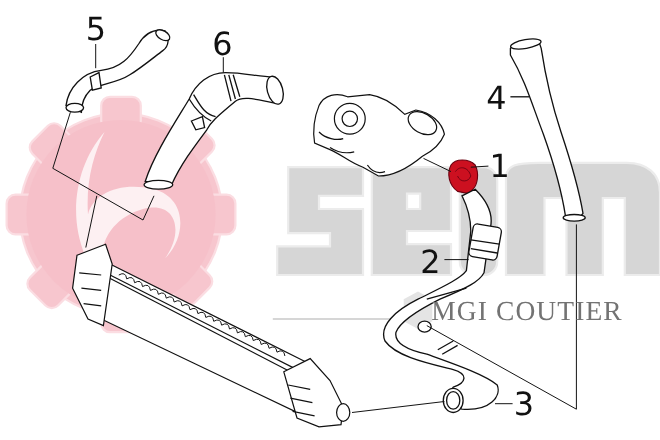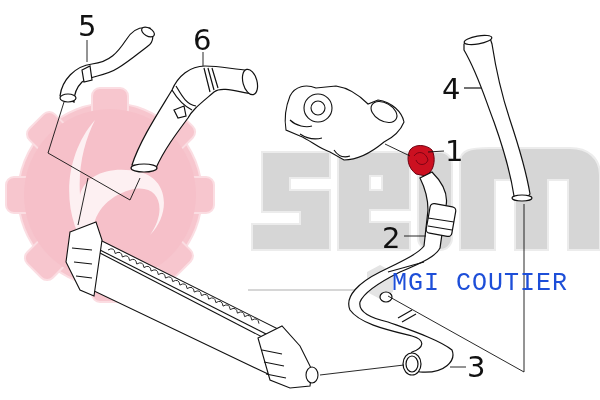--- a/index.html
+++ b/index.html
@@ -1,19 +1,19 @@
 <!DOCTYPE html>
 <html><head>
   <meta charset="utf-8">
   <style>
     html, body { margin: 0; padding: 0; background: #ffffff; }
     body { width: 600px; height: 400px; position: relative; overflow: hidden; font-family: "DejaVu Sans", sans-serif; }
     .canvas { position: absolute; left: 0; top: 0; width: 600px; height: 400px; }
     .callout { position: absolute; font-family: "DejaVu Sans", sans-serif; font-size: 29px; color: #111; line-height: 1; }
-    .brand-sub { position: absolute; left: 392px; top: 271px; font-family: Liberation Mono, monospace; font-size: 25px; color: #1d4ed8; letter-spacing: 1px; line-height: 1; }
+    .brand-sub { position: absolute; left: 392px; top: 271px; font-family: Liberation Serif, serif; font-size: 25px; color: #737373; letter-spacing: 1px; line-height: 1; }
   </style>
 </head>
 <body>
 
 <div class="canvas">
 <svg width="600" height="400" viewBox="0 0 600 400" xmlns="http://www.w3.org/2000/svg">
 
   <g>
     <g fill="#f7c6ce" stroke="#fbdde2" stroke-width="2">
       <circle cx="110" cy="195" r="92"></circle>

